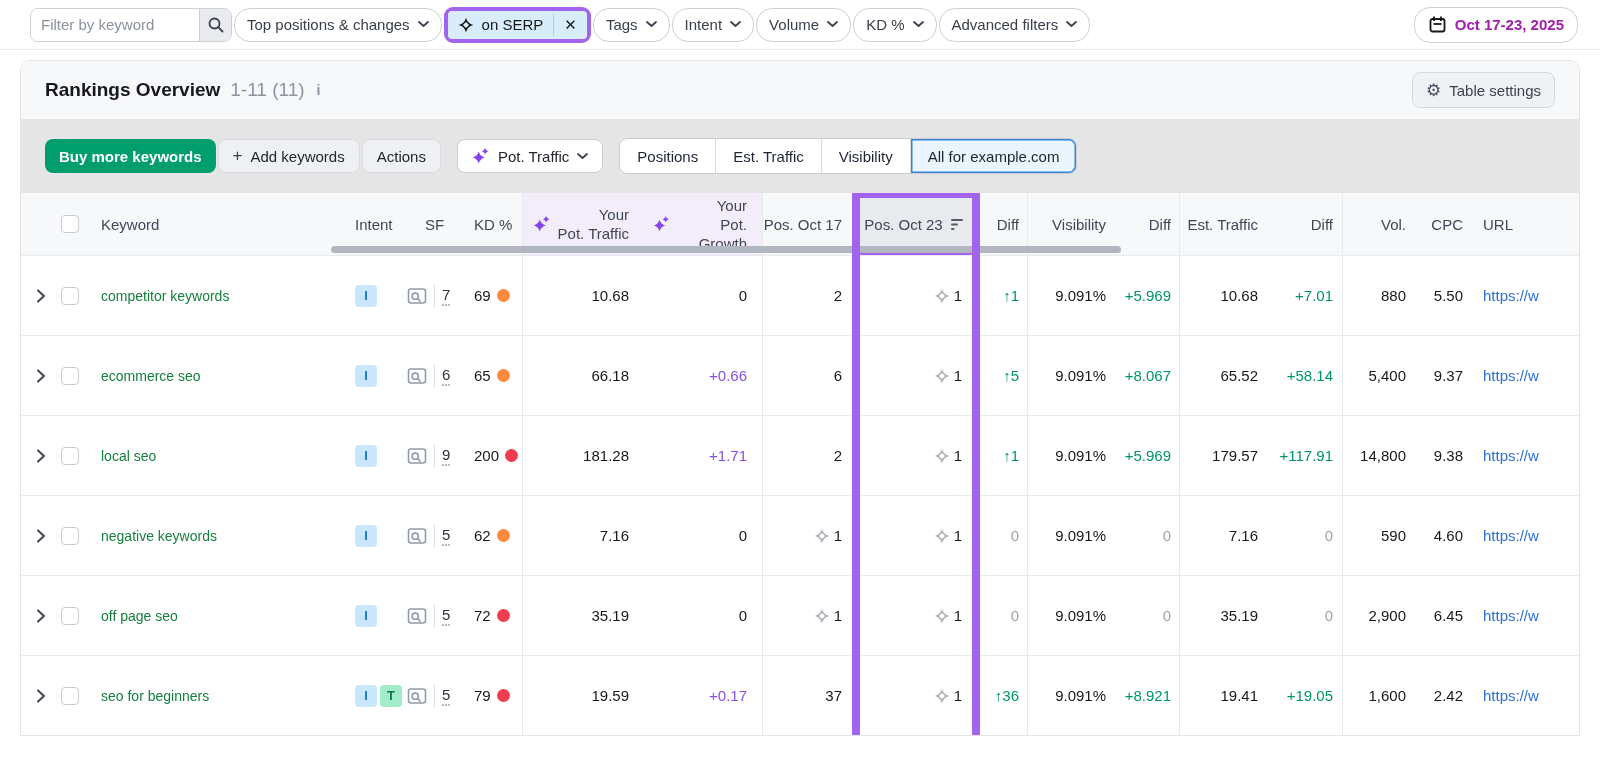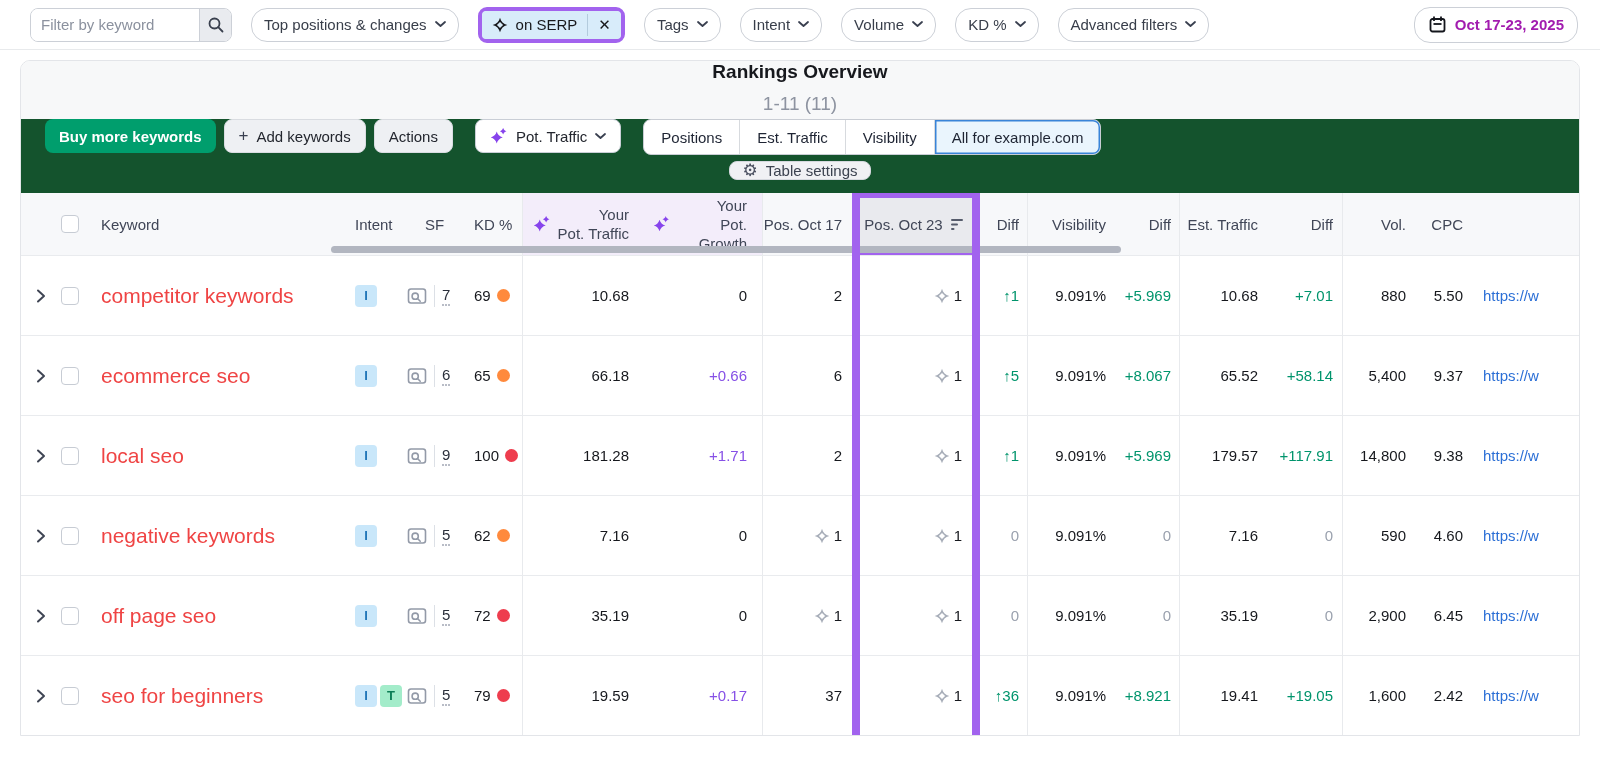--- a/index.html
+++ b/index.html
@@ -1,50 +1,50 @@
 <!DOCTYPE html>
 <html><head>
 <meta charset="utf-8">
 <style>
   * { margin:0; padding:0; box-sizing:border-box; }
   html,body { width:1600px; height:768px; overflow:hidden; background:#fff;
     font-family:"Liberation Sans","DejaVu Sans",sans-serif; color:#181c25; }
 
   
-  .topbar { height:50px; display:flex; align-items:center; gap:19px; padding:0 22px 0 30px;
+  .topbar { height:50px; display:flex; align-items:center; gap:2px; padding:0 22px 0 30px;
     border-bottom:1px solid #e8eaec; background:#fff; }
   .ctl { height:34px; display:flex; align-items:center; gap:8px; border:1px solid #ccd0d7;
     border-radius:16px; background:#fff; color:#383e4a; font-size:15px; padding:0 12px; cursor:pointer; white-space:nowrap; }
   .input-group { display:flex; align-items:stretch; height:34px; border:1px solid #ccd0d7; border-radius:8px; overflow:hidden; }
   .input-group input { border:0; outline:none; width:168px; padding:0 10px; font-size:15px;
     font-family:inherit; color:#383e4a; }
   .input-group input::placeholder { color:#8b919e; }
   .search-btn { width:32px; display:flex; align-items:center; justify-content:center;
     background:#e9ebef; border-left:1px solid #ccd0d7; cursor:pointer; }
   .chip-outline { border:4px solid #a263ee; border-radius:9px; }
   .chip { height:28px; background:#d8ecfa; display:flex; align-items:center; gap:8px; padding:0 10px;
     font-size:15px; color:#17181c; border-radius:4px; }
   .chip .divider { width:1px; height:22px; background:#b3cbdd; margin:0 2px; }
   .chip .x { font-size:15px; font-weight:bold; color:#17181c; cursor:pointer; }
   .chev { width:11px; height:7px; color:#3a4050; flex:0 0 auto; }
   .spacer { flex:1; }
   .date-btn { font-weight:600; color:#a21caf; padding:0 13px; height:36px; }
 
   
   .card { margin:10px 20px 0 20px; border:1px solid #e3e5e9; border-radius:10px 10px 0 0; overflow:hidden; }
-  .card-head { height:58px; background:#f7f8f9; display:flex; align-items:center; padding:0 24px; gap:10px;flex-direction:column; }
+  .card-head { height:58px; background:#f7f8f9; display:flex; align-items:center; padding:0 24px; gap:10px; }
   .card-title { font-size:19px; font-weight:bold; color:#16181d; }
   .card-range { font-size:19px; color:#8d93a0; }
   .info-i { font-size:14px; color:#8d93a0; font-weight:bold; padding:0 2px; }
   .settings-btn { height:36px; display:flex; align-items:center; gap:8px; background:#f0f1f4;
     border:1px solid #d5d8de; border-radius:8px; padding:0 13px; font-size:15px; color:#3c4350; cursor:pointer; }
   .gear { font-size:17px; color:#4a5060; line-height:1; }
 
   
-  .toolbar { height:74px; display:flex; padding:0 24px; gap:8px; background:#14532d; }
+  .toolbar { height:74px; display:flex; align-items:center; padding:0 24px; gap:2px; background:#e5e5e5; }
   .btn { height:34px; display:flex; align-items:center; gap:8px; border-radius:8px; font-size:15px;
     padding:0 14px; cursor:pointer; white-space:nowrap; }
   .btn-green { background:#009e6d; color:#fff; font-weight:bold; }
   .btn-gray { background:#eef0f3; border:1px solid #d9dce1; color:#23262e; }
   .btn-white { background:#fff; border:1px solid #c9ced6; color:#23262e; }
   .plus { font-size:17px; color:#3a4050; }
   .sparkles { width:18px; height:18px; color:#8744ec; }
   .tabs { display:flex; height:36px; border:1px solid #c9cdd4; border-radius:8px; margin-left:14px; background:#fff; }
   .tab { display:flex; align-items:center; padding:0 17px; font-size:15px; color:#1e2433;
     border-right:1px solid #d7dade; cursor:pointer; }
@@ -80,21 +80,21 @@
   .thead .c-pt { justify-content:space-between; padding-left:10px; }
   .thead .c-pg { justify-content:space-between; padding-left:10px; }
   .h2line { text-align:right; line-height:19px; }
   .thead .c-sf { justify-content:center; }
   .thead .c-p23 { background:#e9eaee; border-top:5px solid #a263ee; border-bottom:5px solid #a263ee;
     justify-content:center; padding-right:4px; gap:7px; }
   .sort-ico { width:14px; height:14px; color:#555b6b; }
 
   .checkbox { width:18px; height:18px; border:1.5px solid #c7ccd4; border-radius:4px; background:#fff; cursor:pointer; }
   .exp-chevron { width:10px; height:14px; color:#3f4554; cursor:pointer; }
-  a.kw { color:#ef4444; text-decoration:none; font-size:21px; cursor:pointer; }
+  a.kw { color:#15803d; text-decoration:none; font-size:14px; cursor:pointer; }
   .badge { width:22px; height:22px; border-radius:4px; display:flex; align-items:center; justify-content:center;
     font-size:13px; font-weight:bold; }
   .badge-i { background:#c9e7fa; color:#2277b8; }
   .badge-t { background:#a3ecca; color:#0c7d55; }
   .sf-ico { width:20px; height:18px; color:#939aa8; }
   .sf-div { width:1px; height:22px; background:#dce0e6; }
   .sf-num { color:#2a2f3a; border-bottom:2px dotted #b9bdc7; line-height:18px; cursor:pointer; }
   .kd-dot { width:13px; height:13px; border-radius:50%; }
   .dot-orange { background:#ff8a3d; }
   .dot-red { background:#ee3d4e; }
@@ -319,20 +319,23 @@
         </div>
       <div class="cell c-d3">
           <span>Diff</span>
         </div>
       <div class="cell c-vol">
           <span>Vol.</span>
         </div>
       <div class="cell c-cpc">
           <span>CPC</span>
         </div>
+      <div class="cell c-url">
+          <span>URL</span>
+        </div>
     </div>
 
     <div class="hscroll"></div>
 
     <div class="trow tbody-row">
       <div class="cell c-exp">
           <svg class="exp-chevron" viewBox="0 0 9 14">
             <use href="#i-chev-r"></use>
           </svg>
         </div>
@@ -480,21 +483,21 @@
           <span class="badge badge-i">I</span>
         </div>
       <div class="cell c-sf">
         <svg class="sf-ico" viewBox="0 0 20 18">
             <use href="#i-serp-prev"></use>
           </svg>
         <span class="sf-div"></span>
         <span class="sf-num">9</span>
       </div>
       <div class="cell c-kd">
-          <span class="val">100</span>
+          <span class="val">200</span>
           <span class="kd-dot dot-red"></span>
         </div>
       <div class="cell c-pt">
           <span class="val">181.28</span>
         </div>
       <div class="cell c-pg">
           <span class="purple">+1.71</span>
         </div>
       <div class="cell c-p17">
           <span class="val">2</span>

